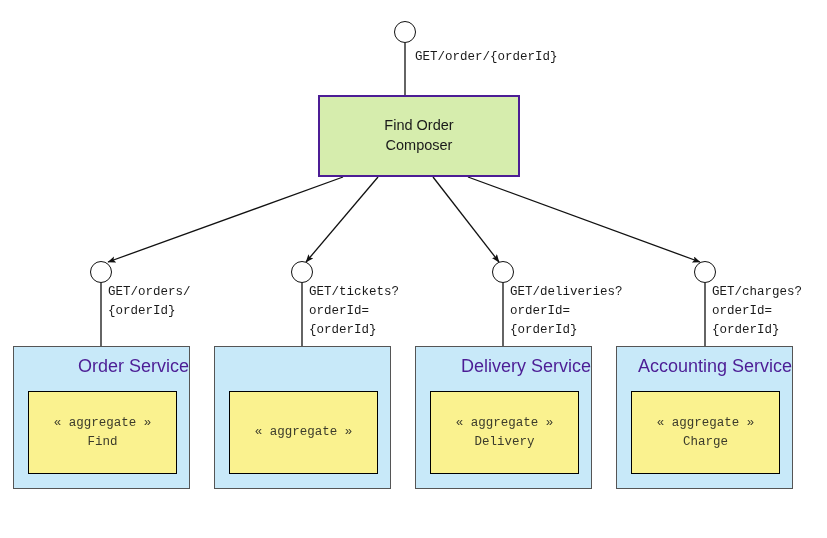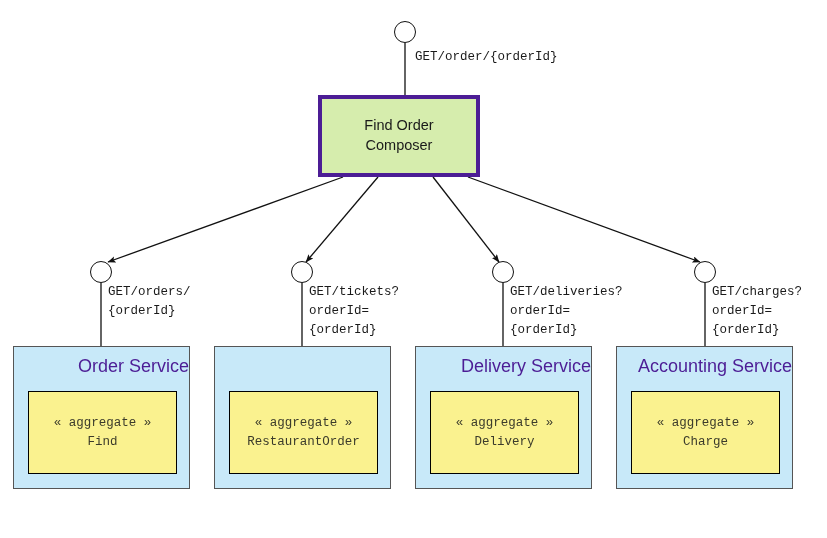--- a/index.html
+++ b/index.html
@@ -32,24 +32,24 @@
     width: 827px;
     height: 538px;
     pointer-events: none;
   }
 
   
   .composer-box {
     position: absolute;
     left: 318px;
     top: 80px;
-    width: 162px;
+    width: 202px;
     height: 82px;
     background: #d6edad;
-    border: 4px solid #4c1d95;
+    border: 2px solid #4c1d95;
     box-sizing: border-box;
     display: flex;
     align-items: center;
     justify-content: center;
   }
   .composer-label {
     font-family: "Liberation Sans", sans-serif;
     font-size: 14.5px;
     color: #1a1a1a;
     text-align: center;
@@ -193,21 +193,20 @@
     <div class="service-title">Order Service</div>
     <div class="aggregate-box">
       <div class="aggregate-stereotype">« aggregate »</div>
       <div class="aggregate-name">Find</div>
     </div>
   </div>
 
   <div class="service-box" style="left:214px;">
     <div class="aggregate-box">
       <div class="aggregate-stereotype">« aggregate »</div>
-      <div class="aggregate-name">RestaurantOrder</div>
     </div>
   </div>
 
   <div class="service-box" style="left:415px;">
     <div class="service-title">Delivery Service</div>
     <div class="aggregate-box">
       <div class="aggregate-stereotype">« aggregate »</div>
       <div class="aggregate-name">Delivery</div>
     </div>
   </div>

